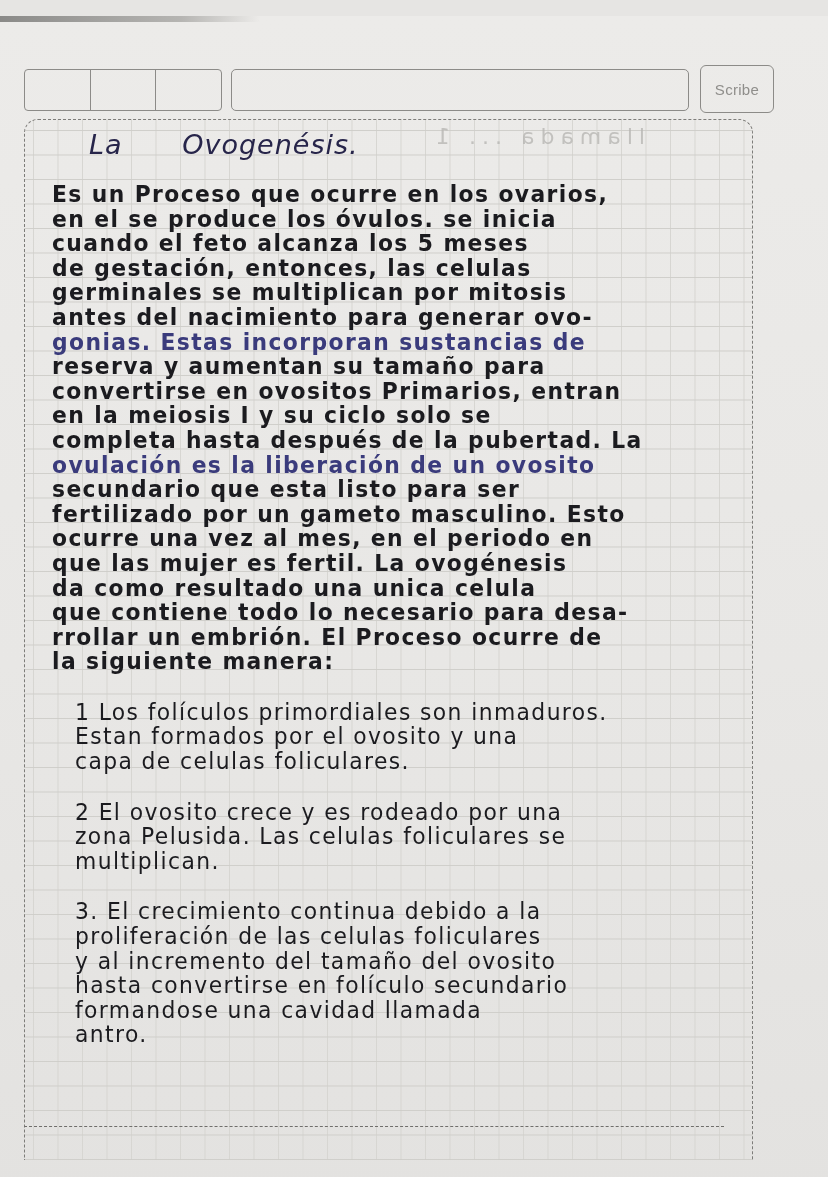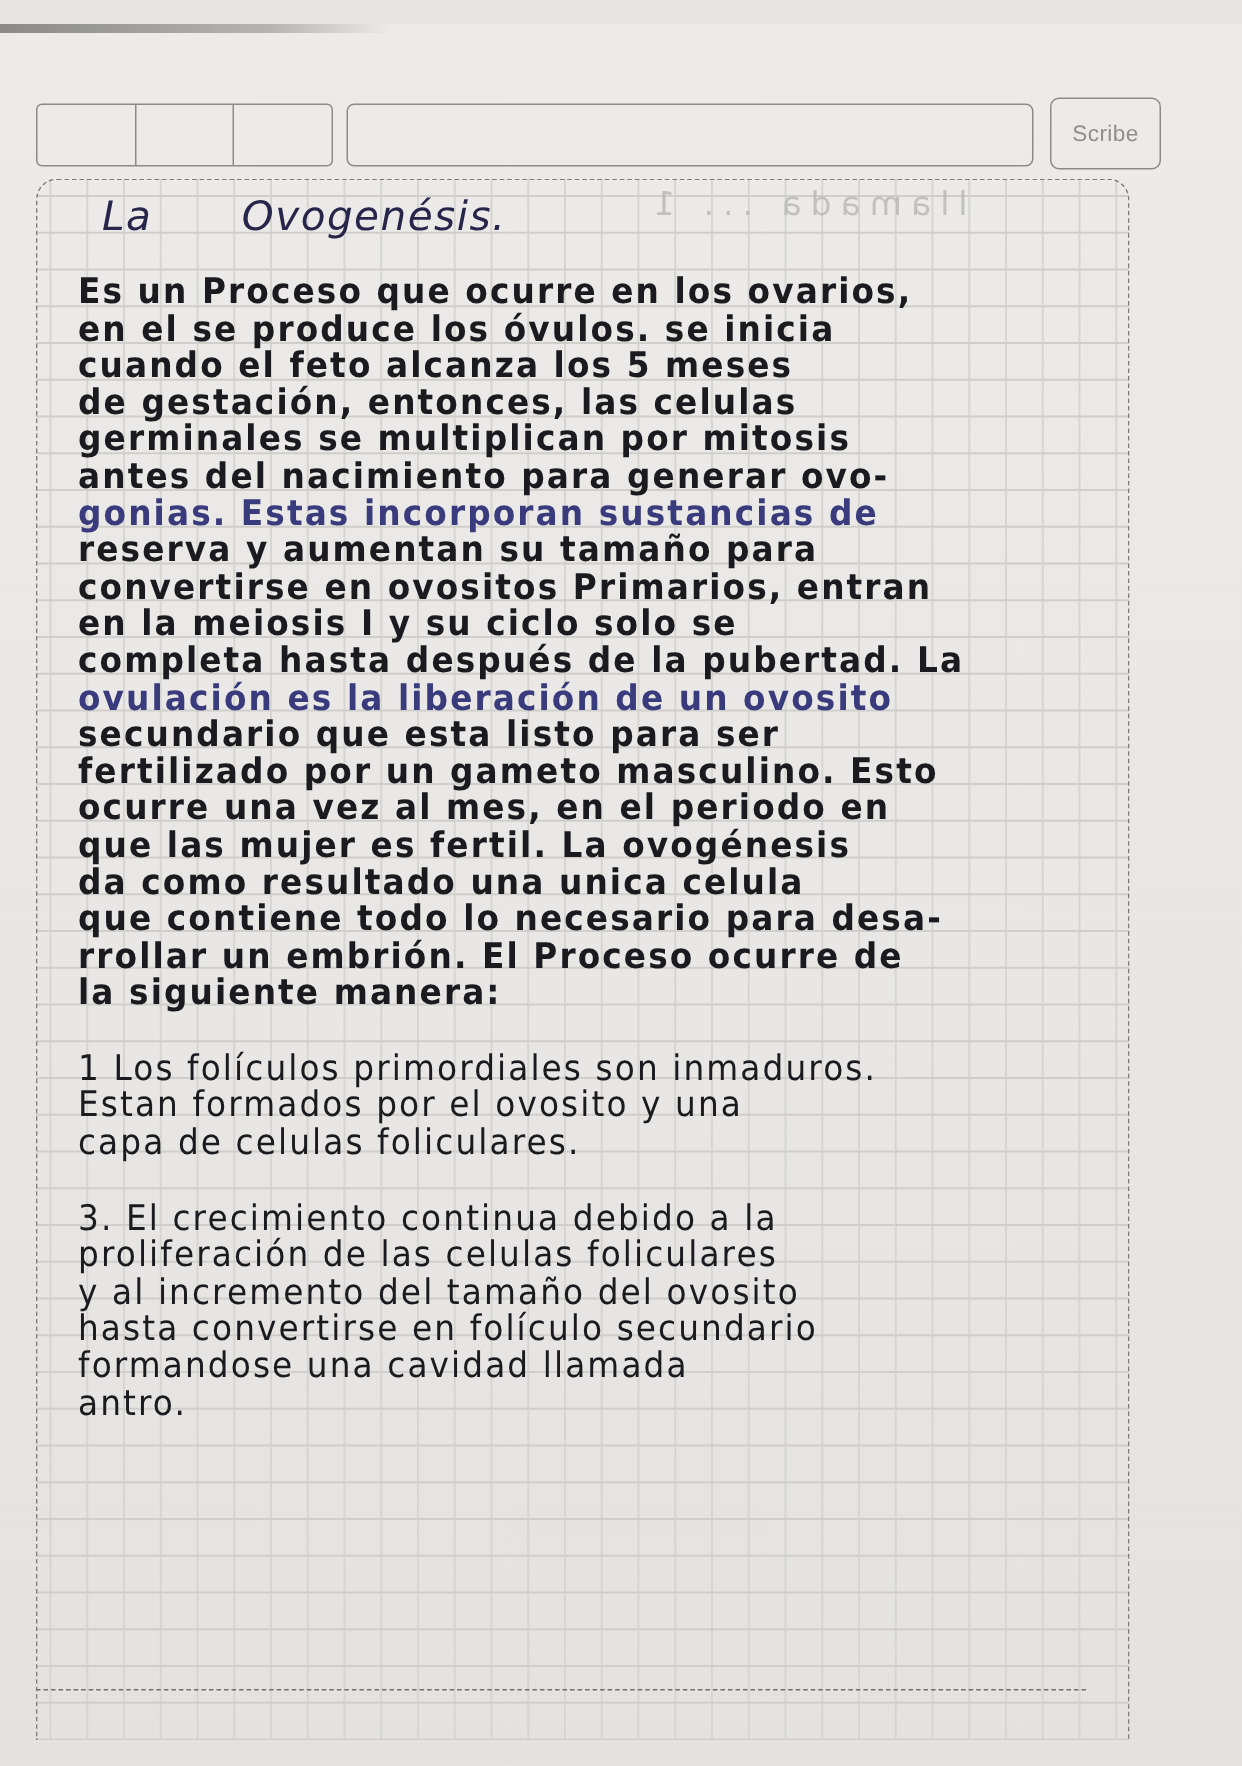--- a/index.html
+++ b/index.html
@@ -55,30 +55,30 @@
     .ghost-text {
       position: absolute; left: 430px; top: 108px;
       font-family: "DejaVu Sans", sans-serif; font-size: 22px; color: #b8b7b4;
       transform: scaleX(-1); letter-spacing: 6px; opacity: .8;
     }
     .content {
       position: absolute; left: 52px; top: 108px; width: 700px;
       font-family: "DejaVu Sans", sans-serif; color: #1b1b1f;
     }
     .title {
-      font-size: 27px; font-style: italic; color: #27254a; margin-left: 16px;
+      font-size: 27px; font-style: italic; color: #27254a; margin-left: 37px;
       height: 42px; line-height: 42px; letter-spacing: 1px;
     }
     .title span:first-child { margin-right: 50px; }
     .line {
       font-size: 23.5px; line-height: 24.6px; white-space: nowrap;
       letter-spacing: 1.5px; transform: scaleX(0.93); transform-origin: left;
     }
     .para { margin-top: 16px; font-weight: bold; }
-    .section { margin-top: 26px; }
+    .section { margin-top: 26px; margin-left: 23px; }
     .blue { color: #3a3b7c; }
   </style>
 </head>
 <body>
 
 <div class="page">
   <div class="top-shadow"></div>
 
   <div class="header-row">
     <div class="date-box">
@@ -124,20 +124,25 @@
       <div class="line">rrollar un embrión. El Proceso ocurre de</div>
       <div class="line">la siguiente manera:</div>
     </div>
 
     <div class="section">
       <div class="line">1 Los folículos primordiales son inmaduros.</div>
       <div class="line">Estan formados por el ovosito y una</div>
       <div class="line">capa de celulas foliculares.</div>
     </div>
 
+    <div class="section">
+      <div class="line">2 El ovosito crece y es rodeado por una</div>
+      <div class="line">zona Pelusida. Las celulas foliculares se</div>
+      <div class="line">multiplican.</div>
+    </div>
 
     <div class="section">
       <div class="line">3. El crecimiento continua debido a la</div>
       <div class="line">proliferación de las celulas foliculares</div>
       <div class="line">y al incremento del tamaño del ovosito</div>
       <div class="line">hasta convertirse en folículo secundario</div>
       <div class="line">formandose una cavidad llamada</div>
       <div class="line">antro.</div>
     </div>
 

